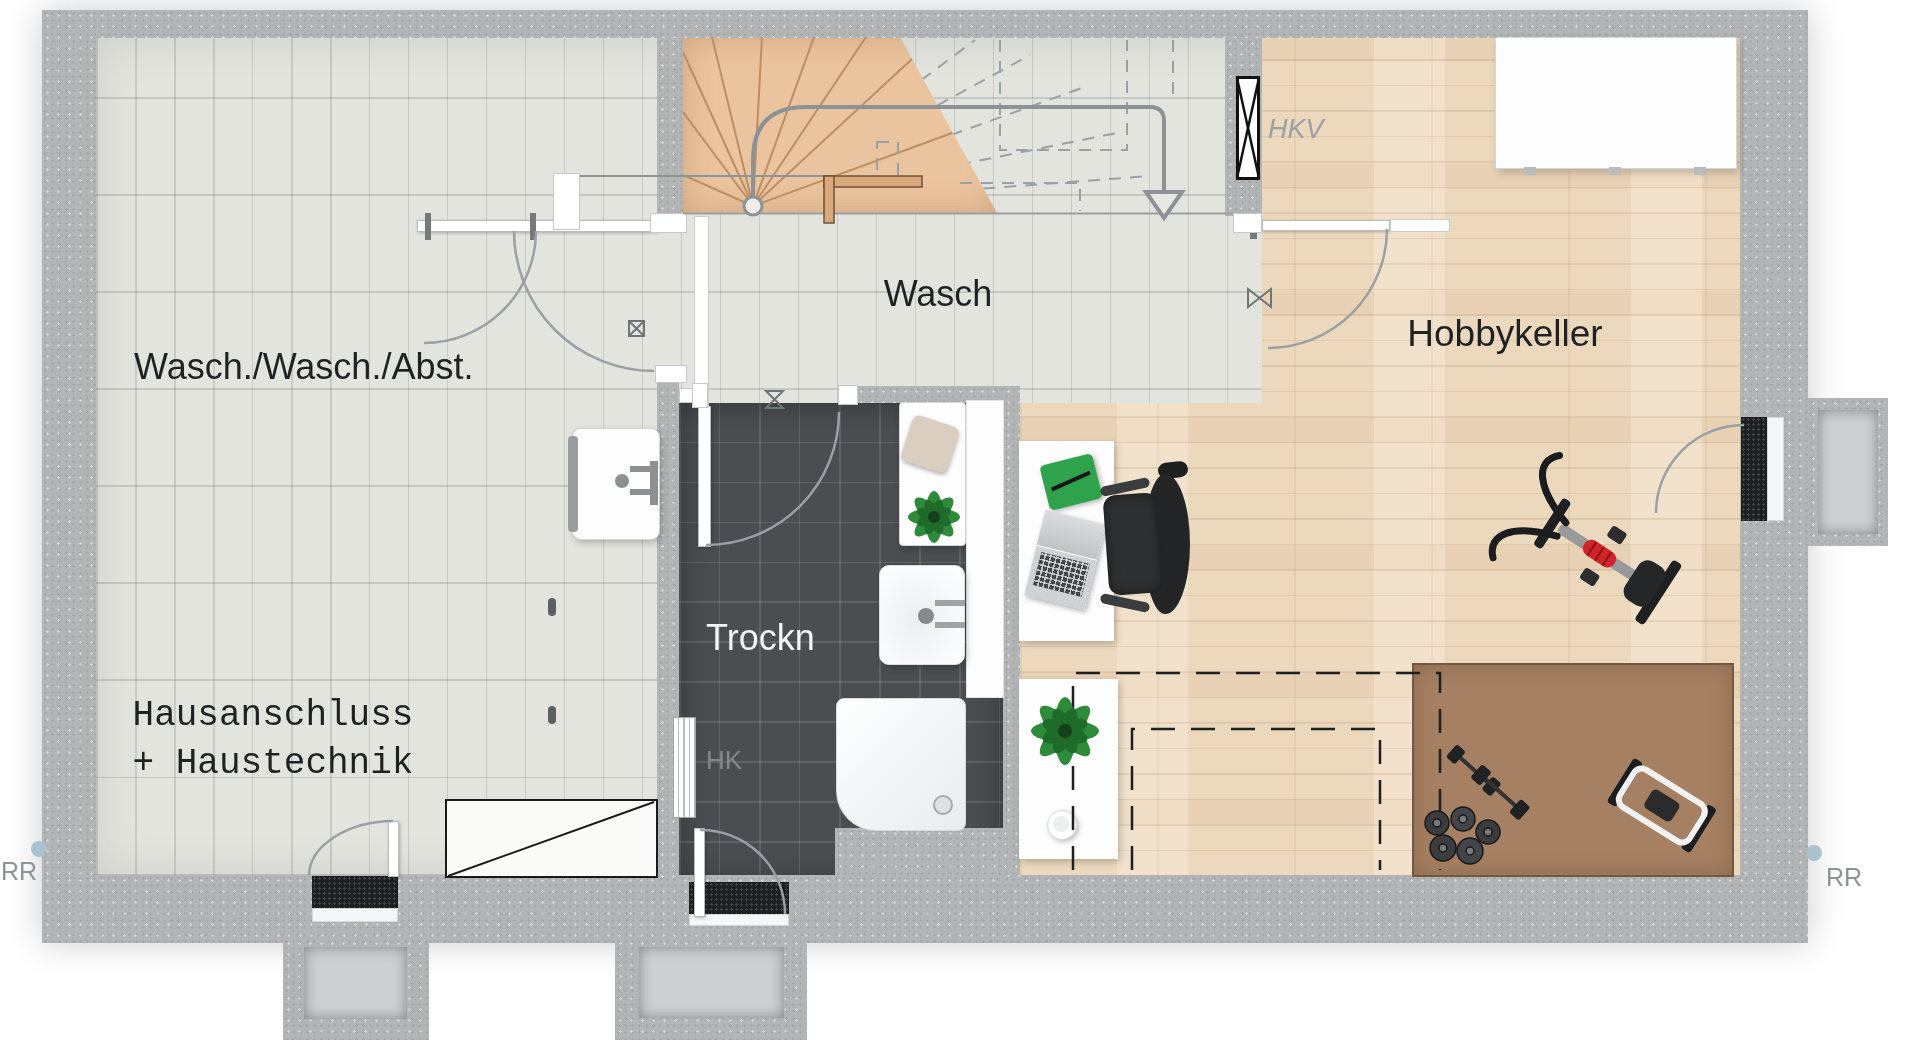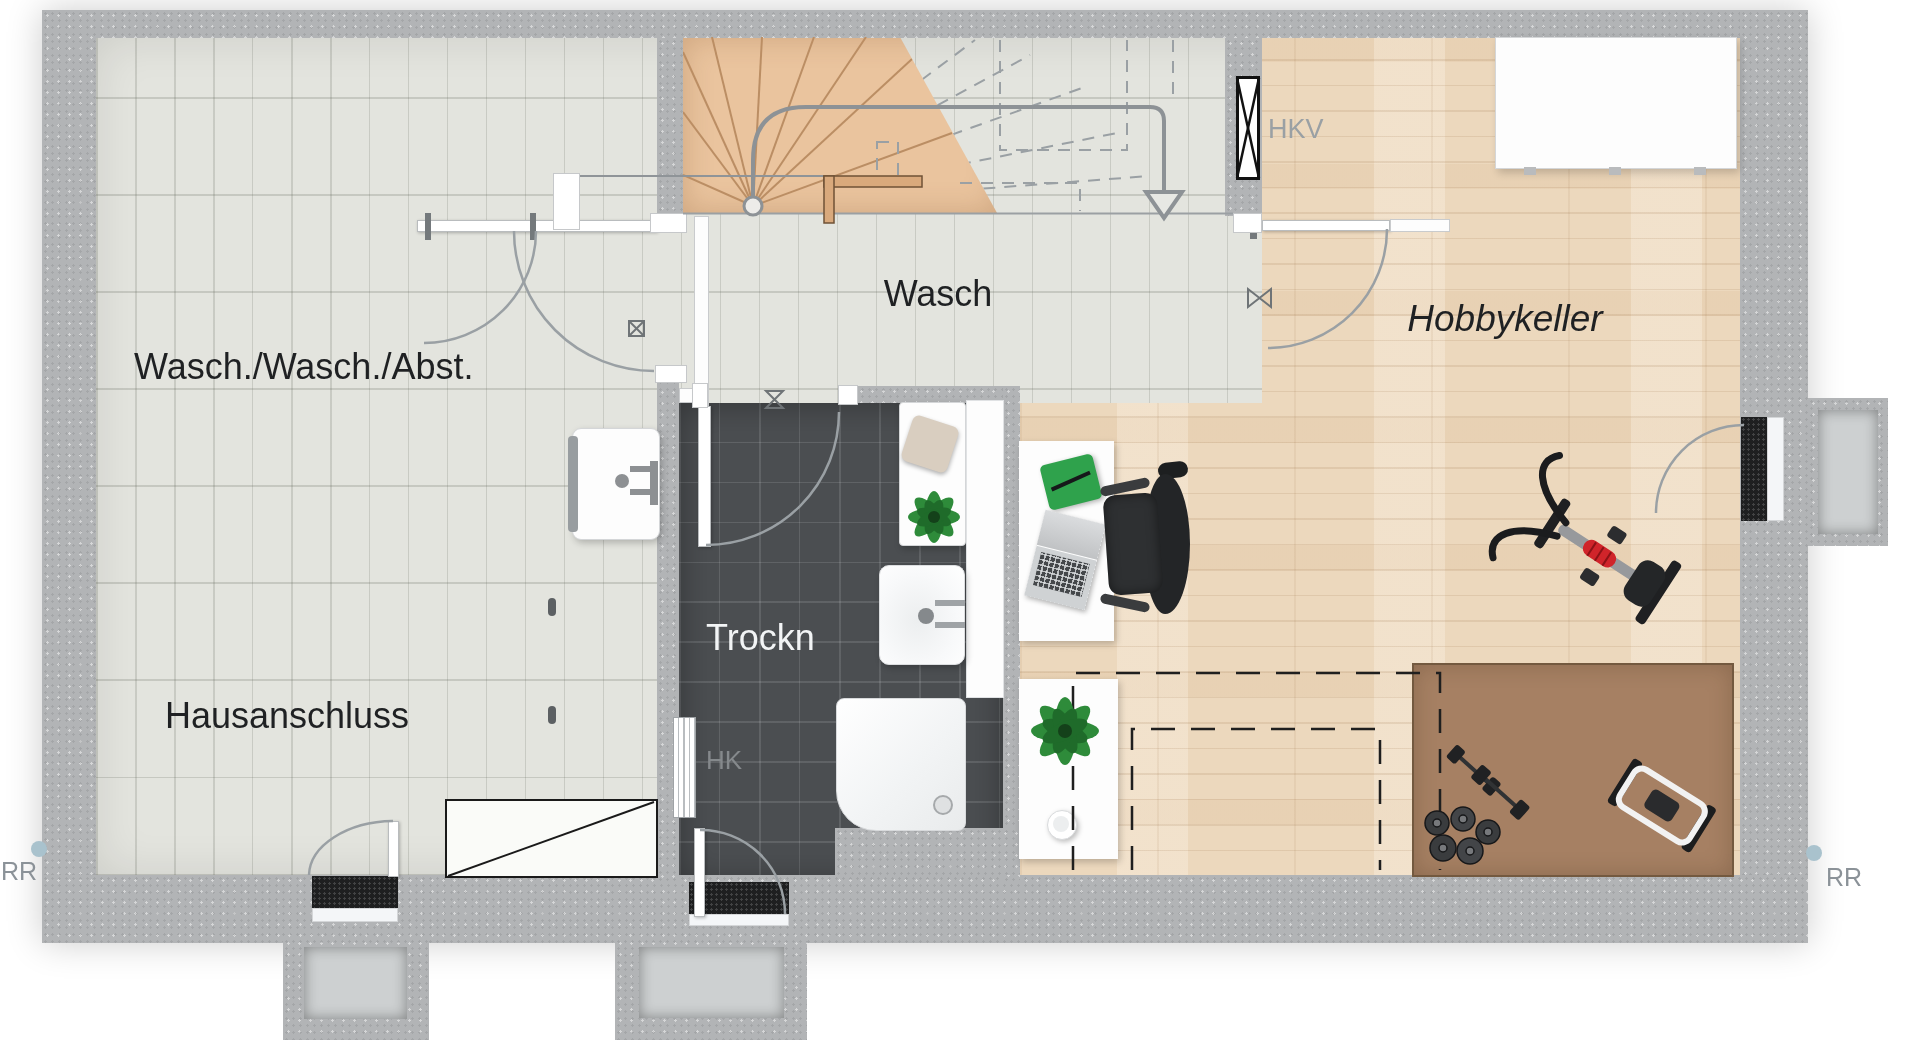--- a/index.html
+++ b/index.html
@@ -364,22 +364,23 @@
           <ellipse rx="24" ry="9" transform="rotate(22)"></ellipse>
           <ellipse rx="24" ry="9" transform="rotate(67)"></ellipse>
       <ellipse rx="24" ry="9" transform="rotate(112)"></ellipse>
           <ellipse rx="24" ry="9" transform="rotate(157)"></ellipse>
         </g>
       <circle r="7" fill="#14411a"></circle>
     </g>
   </svg>
 
   <div class="lbl" style="left:134px;top:343px;width:320px;">Wasch./Wasch./Abst.</div>
-  <div class="lbl" style="left:127px;top:692px;width:320px;">
+  <div class="lbl" style="left:113px;top:692px;width:320px;font-family:Liberation Mono, monospace;">
     <div>Hausanschluss</div>
+    <div>+ Haustechnik</div>
   </div>
   <div class="lbl" style="left:878px;top:270px;width:120px;">Wasch</div>
-  <div class="lbl" style="left:1390px;top:295px;width:230px;font-size:37px;font-style:italic;">Hobbykeller</div>
+  <div class="lbl" style="left:1390px;top:310px;width:230px;font-size:37px;">Hobbykeller</div>
   <div class="lbl-white" style="left:706px;top:617px;">Trockn</div>
-  <span class="lbl-gray" style="left:1268px;top:114px;font-size:27px;">HKV</span>
+  <span class="lbl-gray" style="left:1268px;top:114px;font-size:27px;font-style:italic;">HKV</span>
   <span class="lbl-gray" style="left:706px;top:745px;color:#85898c;">HK</span>
 
 </div>
 
 </body></html>

